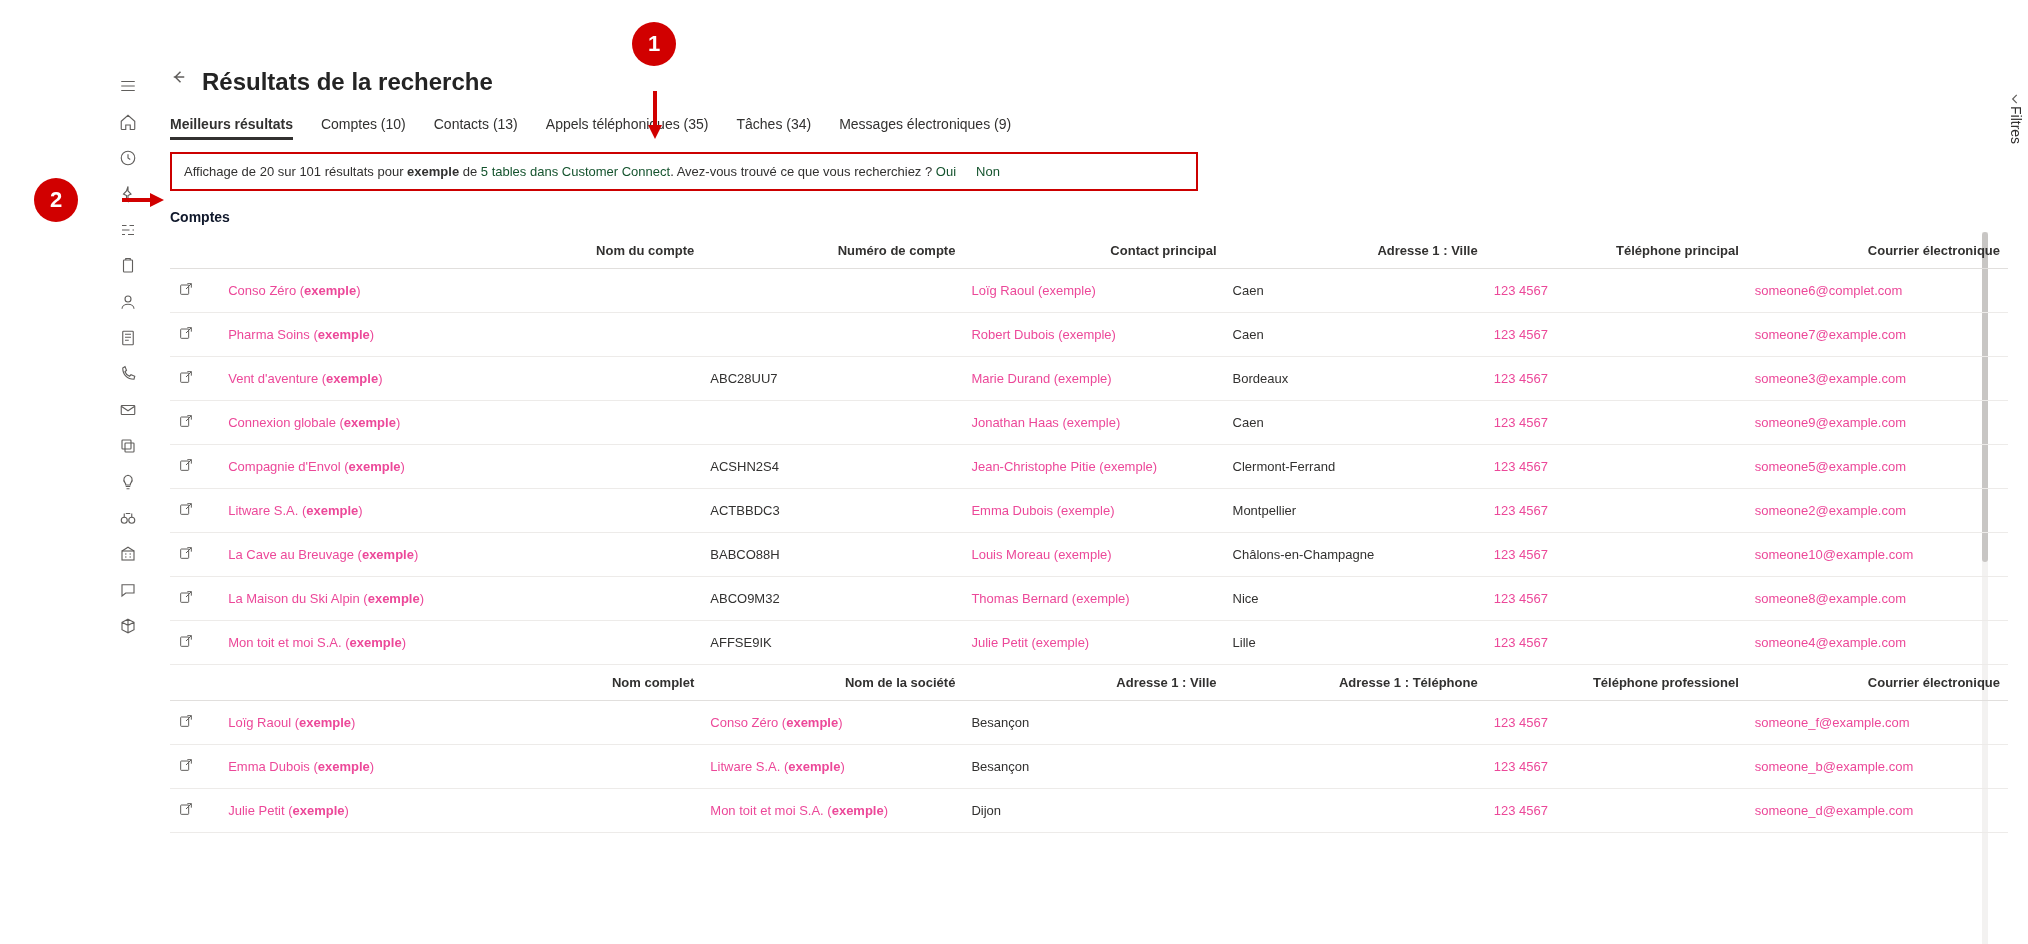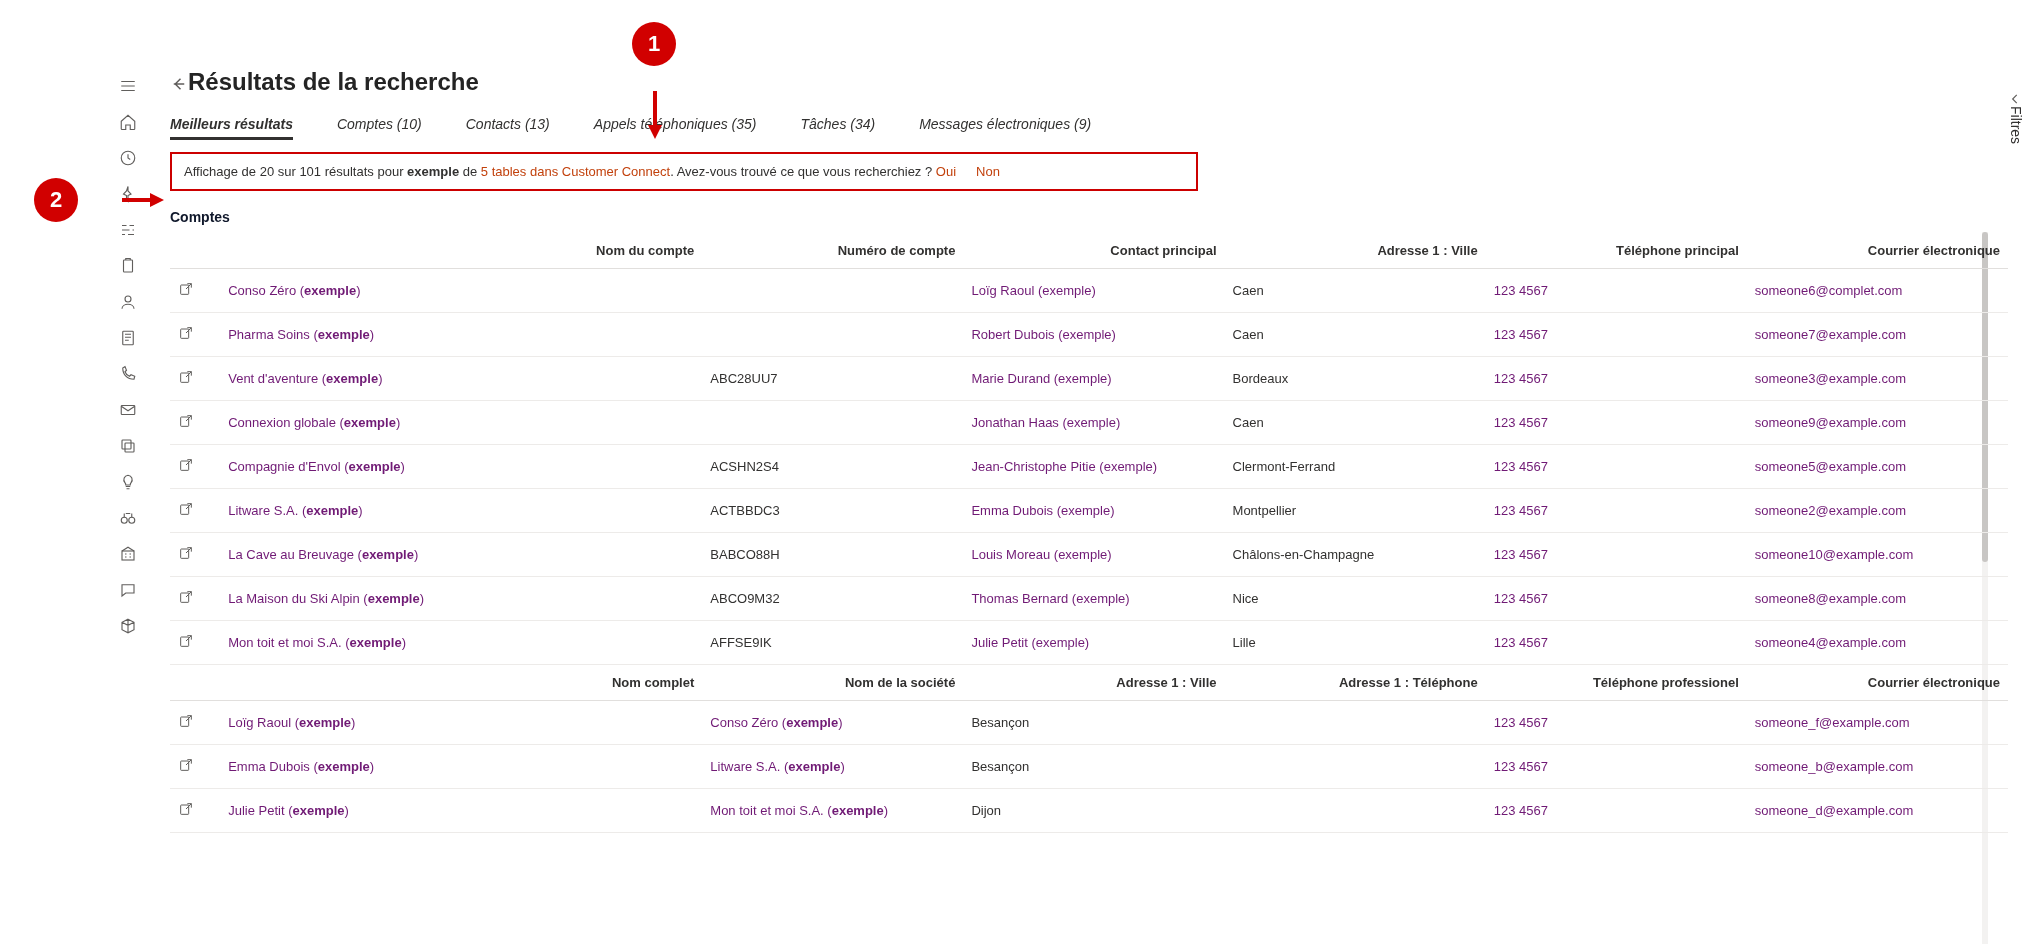--- a/index.html
+++ b/index.html
@@ -6,54 +6,54 @@
   html, body { margin: 0; padding: 0; font-family: "Segoe UI", Arial, sans-serif; font-size: 13px; color: #323130; background: #fff; }
   body { width: 2028px; height: 944px; overflow: hidden; position: relative; }
 
   
   .nav-rail { position: absolute; left: 112px; top: 68px; width: 32px; }
   .nav-rail .nav-item { width: 32px; height: 36px; display: flex; align-items: center; justify-content: center; color: #605e5c; cursor: pointer; }
   .nav-rail .nav-item svg { width: 18px; height: 18px; stroke: #605e5c; fill: none; stroke-width: 1.5; }
 
   
   .main { position: absolute; left: 170px; top: 68px; right: 20px; bottom: 0; }
-  .header-row { display: flex; align-items: flex-end; margin-bottom: 20px; }
+  .header-row { display: flex; align-items: flex-start; gap: 14px; margin-bottom: 20px; }
   .back-arrow { color: #605e5c; cursor: pointer; }
   .back-arrow svg { width:18px; height:18px; stroke:#605e5c; fill:none; stroke-width:2; }
   .page-title { font-size: 24px; font-weight: 600; color: #242424; }
 
   
-  .tabs { display: flex; gap: 44px; border-bottom: 0px solid transparent; margin-bottom: 8px; padding-bottom: 4px; position: relative; font-style: italic; }
+  .tabs { display: flex; gap: 28px; border-bottom: 0px solid transparent; margin-bottom: 8px; padding-bottom: 4px; position: relative; }
   .tab { font-size: 14px; color: #323130; padding-bottom: 8px; cursor: pointer; position: relative; }
   .tab.active { font-weight: 600; }
   .tab.active::after { content:""; position:absolute; left:0; right:0; bottom:0; height:3px; background:#323130; }
 
   
   .feedback-bar { border: 2px solid #c00; padding: 10px 12px; margin: 2px 810px 18px 0; font-size: 13px; }
   .feedback-bar .bold { font-weight: 600; }
-  .feedback-bar a { color: #c2410c; text-decoration: none; cursor: pointer; }
+  .feedback-bar a { color: #14532d; text-decoration: none; cursor: pointer; }
   .feedback-bar a + a { margin-left: 20px; }
 
   
   .annot { position:absolute; width:44px; height:44px; border-radius:50%; background:#d10000; color:#fff; font-size:22px; font-weight:700; display:flex; align-items:center; justify-content:center; z-index:20; }
   .annot-arrow-down { position:absolute; width:0; height:0; border-left:7px solid transparent; border-right:7px solid transparent; border-top:14px solid #d10000; z-index:20; }
   .annot-arrow-down::before { content:""; position:absolute; left:-2px; top:-48px; width:4px; height:38px; background:#d10000; }
   .annot-arrow-right { position:absolute; width:0; height:0; border-top:7px solid transparent; border-bottom:7px solid transparent; border-left:14px solid #d10000; z-index:20; }
   .annot-arrow-right::before { content:""; position:absolute; left:-42px; top:-2px; width:30px; height:4px; background:#d10000; }
 
   
   .section-heading { font-size: 14px; font-weight: 600; color:#0f172a; margin: 4px 0 8px 0; }
 
   
   .grid { width: 100%; border-collapse: collapse; table-layout: fixed; }
   .grid th { text-align: right; font-weight:600; font-size:13px; color:#323130; padding: 10px 8px; border-bottom: 1px solid #e1dfdd; }
   .grid td { padding: 12px 8px; border-bottom: 1px solid #edebe9; font-size:13px; vertical-align: middle; }
   .grid td.icon-cell, .grid th.icon-cell { width:36px; }
   .grid .open-icon svg { width:16px; height:16px; stroke:#605e5c; fill:none; stroke-width:1.5; }
-  .link { color:#701a75; cursor:pointer; }
+  .link { color:#ec4899; cursor:pointer; }
   .link .bold { font-weight:600; }
   .show-more { margin:28px 0; color:#0b6cbf; font-size:13px; cursor:pointer; }
 
   
   col.c0 { width:50px; }
   col.c1 { width:480px; }
   col.c2 { width:260px; }
   col.c3 { width:260px; }
   col.c4 { width:260px; }
   col.c5 { width:260px; }

